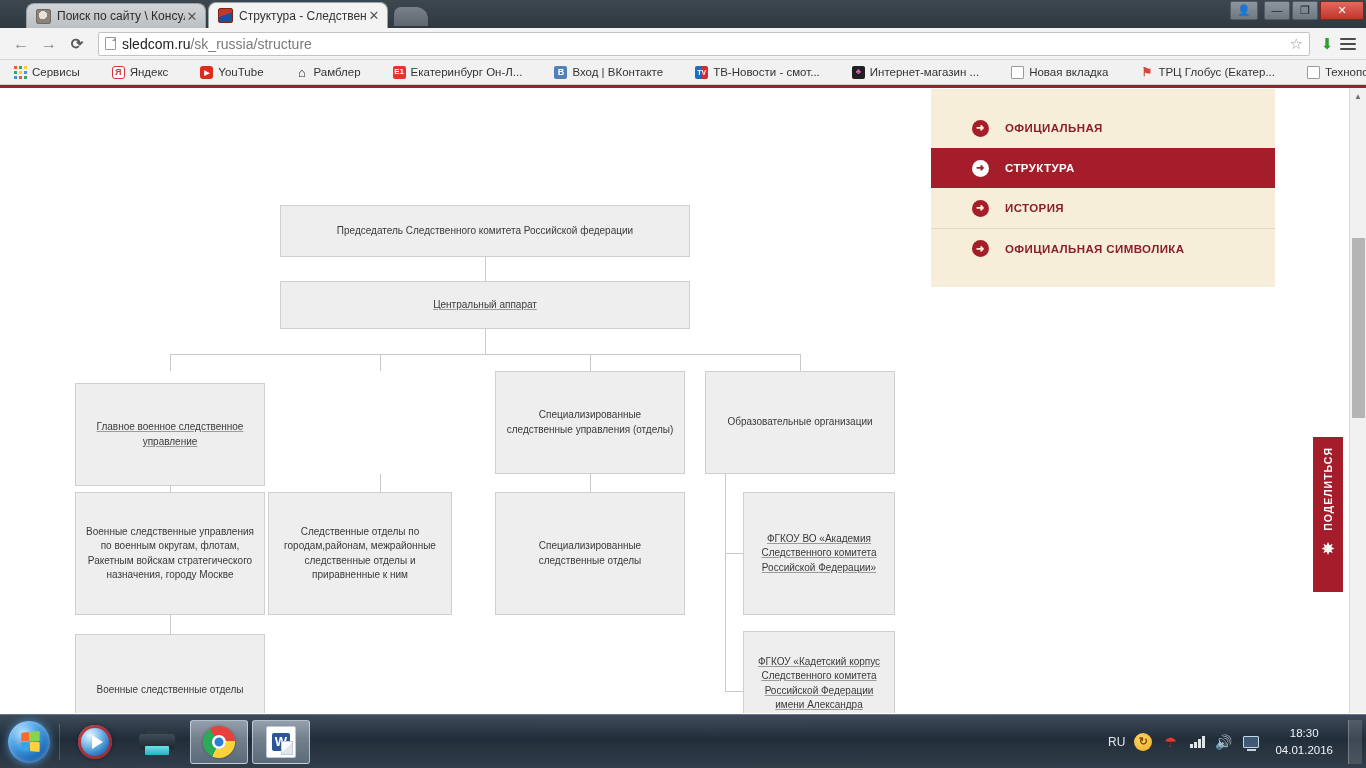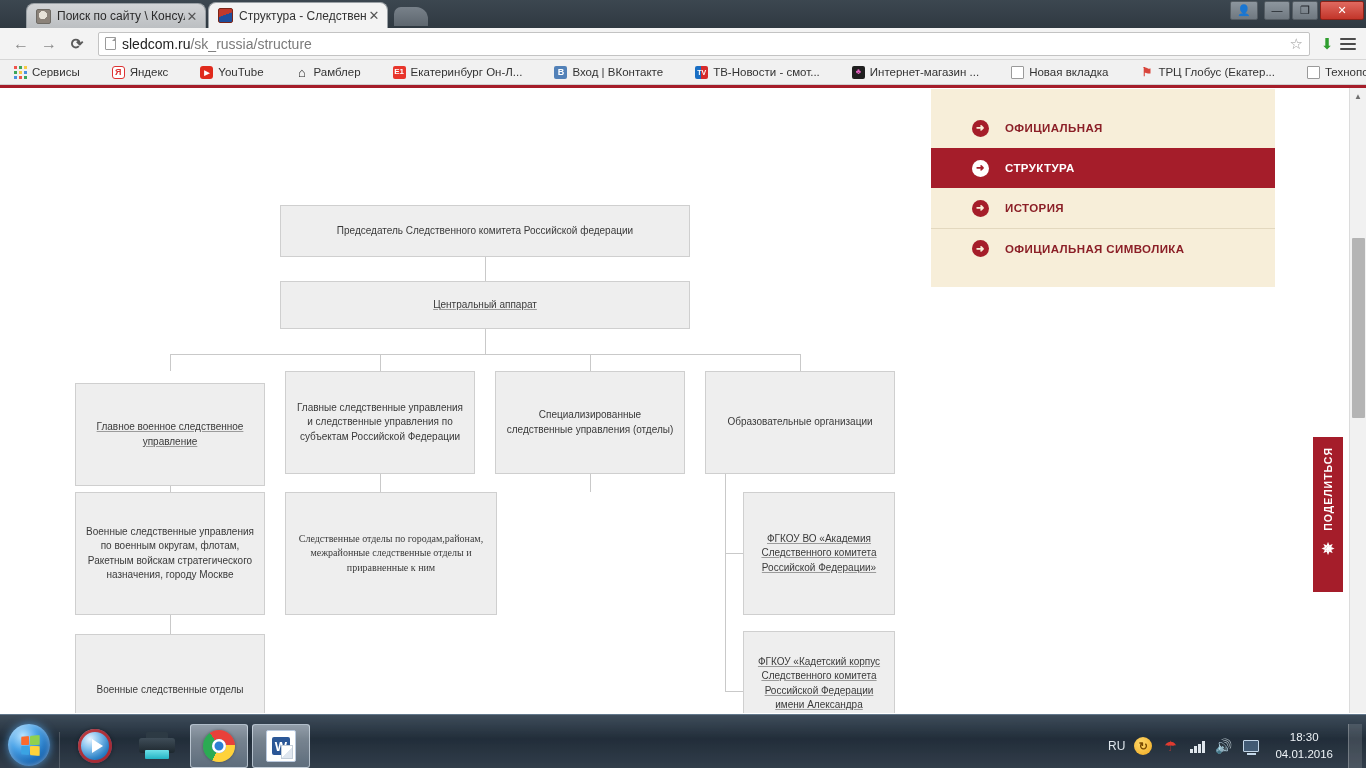--- a/index.html
+++ b/index.html
@@ -198,21 +198,21 @@
   .vscroll .thumb {
     position: absolute; left: 2px; width: 13px; top: 150px; height: 180px;
     background: #b4b4b4; border-radius: 1px;
   }
 
   
   #taskbar {
     position: absolute; left: 0; bottom: 0; width: 1366px; height: 54px;
     background: linear-gradient(180deg, rgba(58,72,86,.93) 0%, rgba(30,42,54,.96) 45%, rgba(46,58,70,.95) 100%);
     border-top: 1px solid rgba(160,190,220,.45);
-    display: flex; align-items: flex-end;
+    display: flex; align-items: center;
   }
   .startorb {
     width: 52px; height: 46px; margin-left: 3px;
     display: flex; align-items: center; justify-content: center;
   }
   .startorb .orb {
     width: 42px; height: 42px; border-radius: 50%;
     background: radial-gradient(circle at 35% 28%, #b8e3ff 0%, #4aa3e8 35%, #1463b0 70%, #0b3f78 100%);
     box-shadow: 0 0 8px rgba(90,180,255,.7), inset 0 0 6px rgba(255,255,255,.5);
     display:flex; align-items:center; justify-content:center;
@@ -416,40 +416,40 @@
         </div>
 
         <div class="node" style="left:280px; top:193px; width:410px; height:48px;">
           <span class="lnk">Центральный аппарат</span>
         </div>
 
         <div class="node" style="left:75px; top:295px; width:190px; height:103px;">
           <span class="lnk">Главное военное следственное управление</span>
         </div>
 
-        <div class="node" style="left:285px; top:283px; width:190px; height:103px;">
-          <span>Главные следственные управления и следственные управления по субъектам Российской Федерации</span>
-        </div>
 
         <div class="node" style="left:495px; top:283px; width:190px; height:103px;">
           <span>Специализированные следственные управления (отделы)</span>
         </div>
 
         <div class="node" style="left:705px; top:283px; width:190px; height:103px;">
           <span>Образовательные организации</span>
         </div>
 
         <div class="node" style="left:75px; top:404px; width:190px; height:123px;">
           <span>Военные следственные управления по военным округам, флотам, Ракетным войскам стратегического назначения, городу Москве</span>
         </div>
 
-        <div class="node" style="left:285px; top:404px; width:212px; height:123px;font-family:Liberation Serif, serif;">
+        <div class="node" style="left:268px; top:404px; width:184px; height:123px;">
           <span>Следственные отделы по городам,районам, межрайонные следственные отделы и приравненные к ним</span>
         </div>
 
+        <div class="node" style="left:495px; top:404px; width:190px; height:123px;">
+          <span>Специализированные следственные отделы</span>
+        </div>
 
         <div class="node" style="left:743px; top:404px; width:152px; height:123px;">
           <span class="lnk">ФГКОУ ВО «Академия Следственного комитета Российской Федерации»</span>
         </div>
 
         <div class="node" style="left:75px; top:546px; width:190px; height:113px;">
           <span>Военные следственные отделы</span>
         </div>
 
         <div class="node" style="left:743px; top:543px; width:152px; height:120px;">

